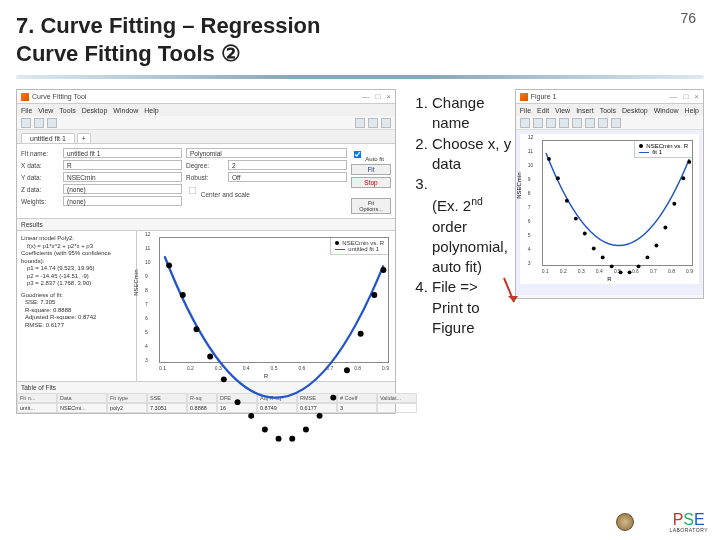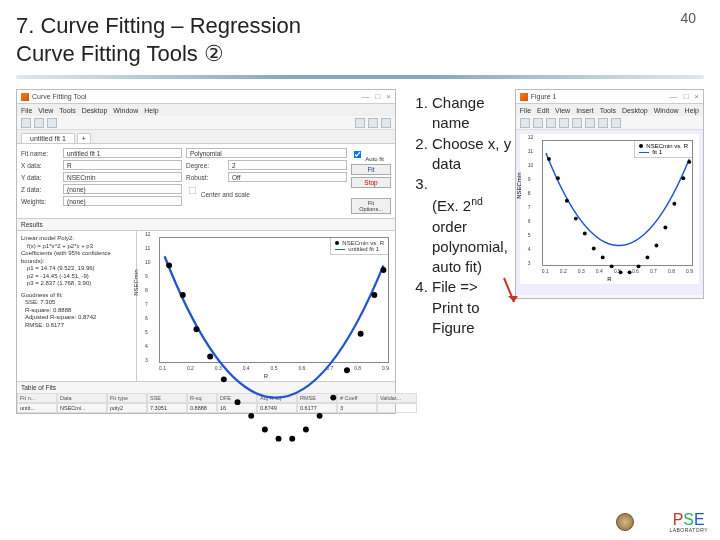--- a/index.html
+++ b/index.html
@@ -1,19 +1,19 @@
 <!DOCTYPE html>
 <html><head>
 <meta charset="utf-8">
 <style>
   * { box-sizing: border-box; margin: 0; padding: 0; }
   body { width: 720px; height: 540px; font-family: Arial, sans-serif; background: #fff; position: relative; overflow: hidden; }
   .slide { width: 100%; height: 100%; position: relative; padding: 12px 16px; }
   .page-num { position: absolute; top: 10px; right: 24px; font-size: 14px; color: #555; font-family: "Segoe UI", sans-serif; }
-  .title { font-size: 22px; font-weight: normal; color: #222; line-height: 1.25; font-family: "Tahoma", sans-serif; }
+  .title { font-size: 22px; font-weight: bold; color: #222; line-height: 1.25; font-family: "Tahoma", sans-serif; }
   .title-underline { height: 4px; margin-top: 8px; background: linear-gradient(to right, #c8dae6 0%, #3a6d8c 40%, #3a6d8c 60%, #c8dae6 100%); border-radius: 2px; opacity: 0.6; }
   .content { display: flex; margin-top: 10px; gap: 12px; }
   .left { width: 380px; }
   .right { width: 300px; display: flex; }
   .app { border: 1px solid #bbb; background: #f7f7f7; font-size: 7px; color: #333; }
   .titlebar { height: 14px; background: #fff; border-bottom: 1px solid #ccc; display: flex; align-items: center; padding: 0 4px; }
   .titlebar .t { font-size: 7px; color: #444; }
   .wincontrols { margin-left: auto; display: flex; gap: 6px; font-size: 8px; color: #888; }
   .menubar { height: 12px; display: flex; gap: 6px; align-items: center; padding: 0 4px; font-size: 7px; color: #333; background: #f0f0f0; }
   .toolbar { height: 14px; display: flex; align-items: center; gap: 3px; padding: 0 4px; background: #f6f6f6; border-bottom: 1px solid #ddd; }
@@ -60,21 +60,21 @@
   .pse { font-family: "Arial Black", sans-serif; font-size: 16px; line-height: 1; text-align: center; margin-left: 16px; }
   .pse .P { color: #c0392b; }
   .pse .S { color: #27ae60; }
   .pse .E { color: #2255cc; }
   .pse .lab { font-size: 5px; color: #333; letter-spacing: 0.5px; }
 </style>
 </head>
 <body>
 
 <div class="slide">
-  <div class="page-num">40</div>
+  <div class="page-num">76</div>
   <div class="title">
     <span>7. Curve Fitting – Regression</span><br>
     <span>Curve Fitting Tools ②</span>
   </div>
   <div class="title-underline"></div>
 
   <div class="content">
 
     <div class="left">
       <div class="app">

